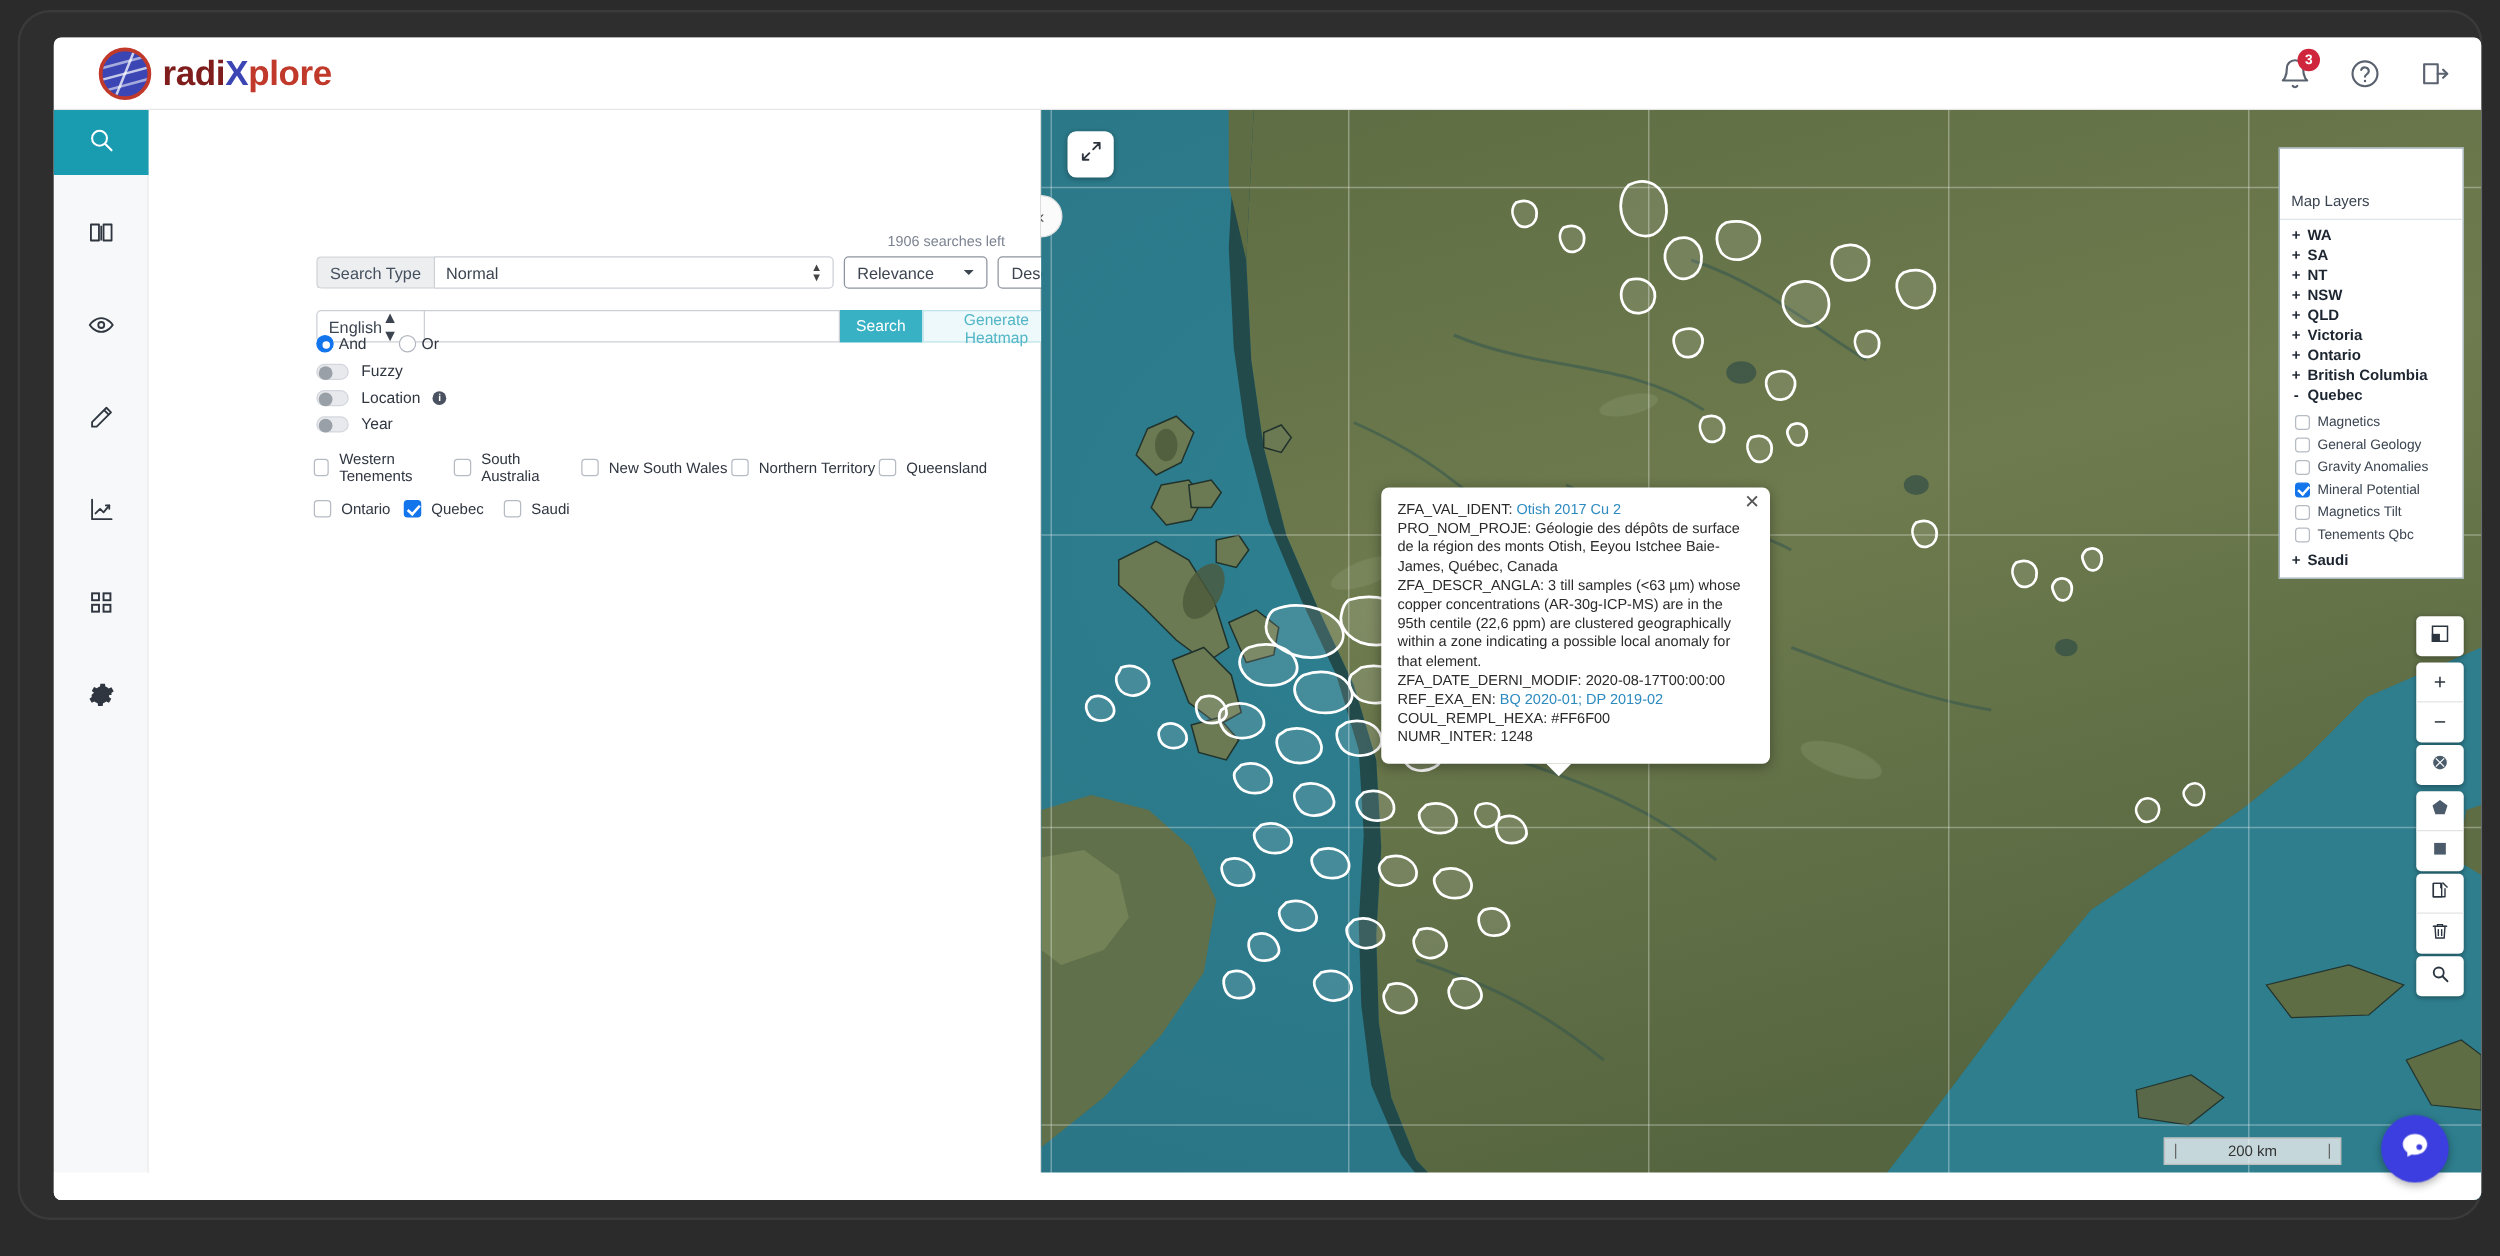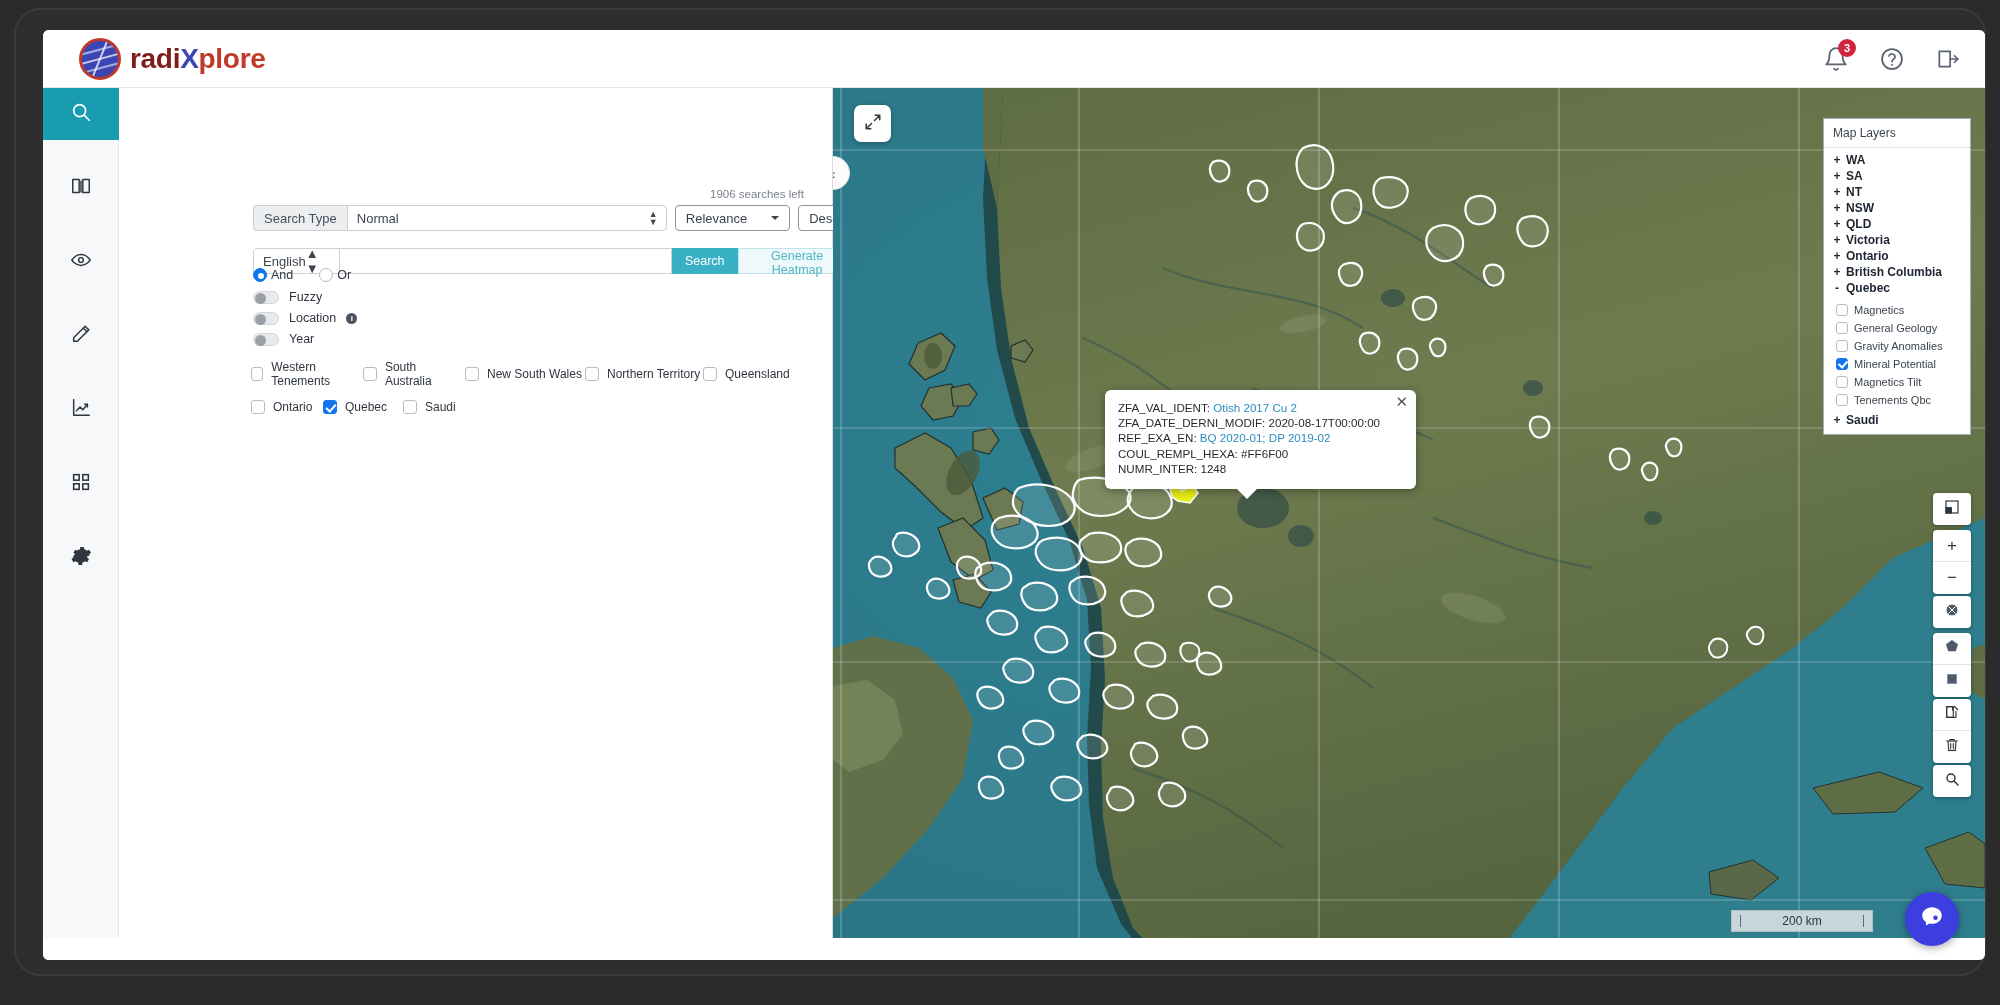--- a/index.html
+++ b/index.html
@@ -333,20 +333,21 @@
     width: 148px;
     background: #ffffff;
     border: 1px solid #9fb0bb;
     font-size: 11.5px;
     z-index: 45;
   }
   #map-layers-title {
     padding: 7px 9px;
     font-size: 12px; color: #3a4450;
     border-bottom: 1px solid #dfe4e8;
+    margin-top: 28px;
   }
   #map-layers-body { padding: 4px 0 6px 0; }
   .layer-group {
     display: flex; align-items: center; gap: 5px;
     padding: 1px 9px;
     font-size: 12px; font-weight: bold; color: #1c2530;
     cursor: pointer;
   }
   .layer-group .pm { width: 8px; display: inline-block; text-align: center; }
   .layer-check {
@@ -1003,20 +1004,22 @@
         <svg viewBox="0 0 24 24" fill="#ffffff">
                 <path d="M12 3C6.9 3 3 6.4 3 10.6c0 2.4 1.3 4.6 3.4 6v3.2l3.2-1.8c.8.2 1.6.3 2.4.3 5.1 0 9-3.4 9-7.7S17.1 3 12 3z"></path>
                 <circle cx="15.2" cy="12.6" r="2.1" fill="#3c3ee0"></circle>
               </svg>
       </span>
     </div>
 
     <div id="feature-popup">
       <div id="popup-close">✕</div>
       <div class="pop-line"><span class="pop-key">ZFA_VAL_IDENT: </span><span class="pop-link">Otish 2017 Cu 2</span></div>
+      <div class="pop-line"><span class="pop-key">PRO_NOM_PROJE: </span><span>Géologie des dépôts de surface de la région des monts Otish, Eeyou Istchee Baie-James, Québec, Canada</span></div>
+      <div class="pop-line"><span class="pop-key">ZFA_DESCR_ANGLA: </span><span>3 till samples (&lt;63 µm) whose copper concentrations (AR-30g-ICP-MS) are in the 95th centile (22,6 ppm) are clustered geographically within a zone indicating a possible local anomaly for that element.</span></div>
       <div class="pop-line"><span class="pop-key">ZFA_DATE_DERNI_MODIF: </span><span>2020-08-17T00:00:00</span></div>
       <div class="pop-line"><span class="pop-key">REF_EXA_EN: </span><span class="pop-link">BQ 2020-01; DP 2019-02</span></div>
       <div class="pop-line"><span class="pop-key">COUL_REMPL_HEXA: </span><span>#FF6F00</span></div>
       <div class="pop-line"><span class="pop-key">NUMR_INTER: </span><span>1248</span></div>
     </div>
   </div>
 
   <div id="bottom-strip"></div>
 
 </div>

